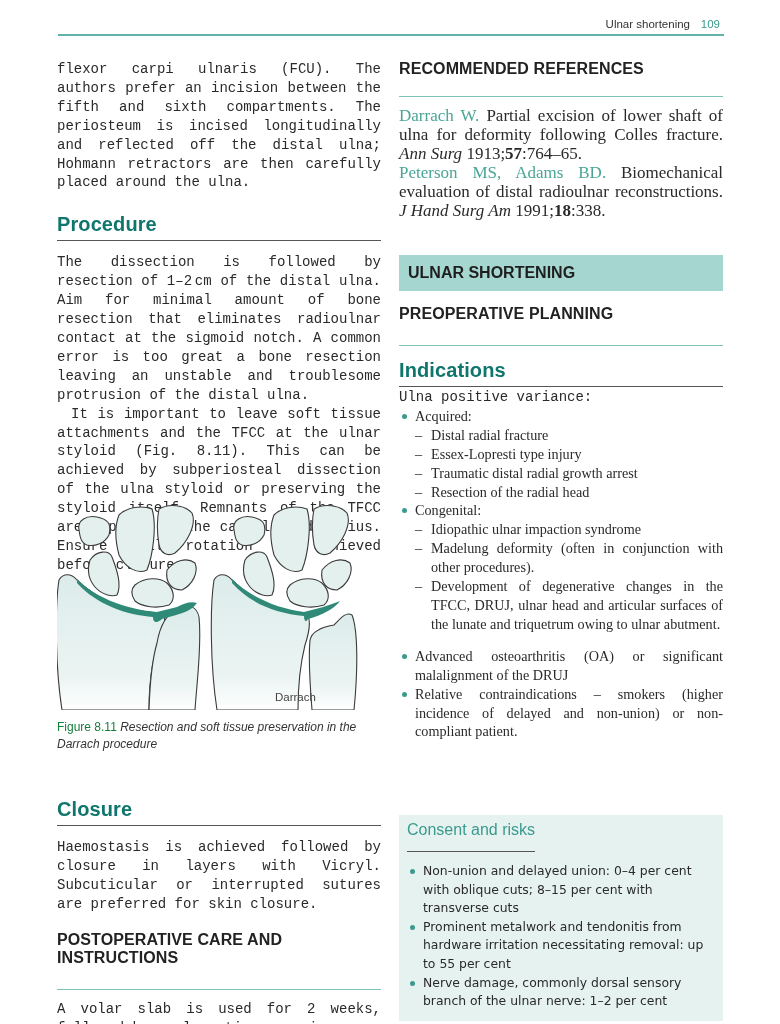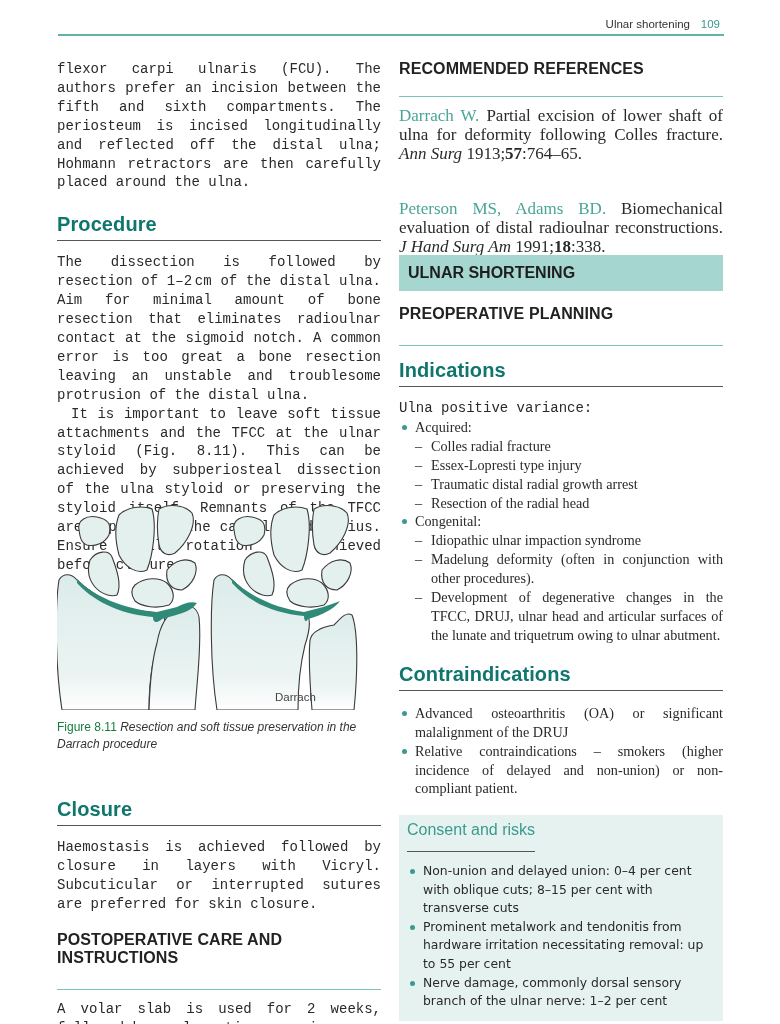--- a/index.html
+++ b/index.html
@@ -1,17 +1,17 @@
 <!DOCTYPE html>
 <html><head>
 <meta charset="utf-8">
 <style>
   html, body { margin: 0; padding: 0; background: #ffffff; }
   body { width: 780px; height: 1024px; position: relative; overflow: hidden; color: #2a2a2a; }
-  .serif { font-family: "Liberation Serif", "DejaVu Serif", serif; margin-top: 36px; }
+  .serif { font-family: "Liberation Serif", "DejaVu Serif", serif; }
   .sans { font-family: "Liberation Sans", "DejaVu Sans", sans-serif; }
 
   
   .run-head { position: absolute; left: 58px; top: 14px; width: 666px; height: 20px; border-bottom: 2px solid #5fb3a8; }
   .run-title { position: absolute; right: 34px; top: 4px; font-size: 11.5px; color: #333; }
   .run-page { position: absolute; right: 4px; top: 4px; font-size: 11.5px; color: #3a9a8e; }
 
   .col { position: absolute; top: 60px; }
   .col-left { left: 57px; width: 324px; }
   .col-right { left: 399px; width: 324px; }
@@ -123,44 +123,43 @@
   </div>
 </div>
 
 <div class="col col-right" style="top:255px;">
   <h2 class="h-band sans">ULNAR SHORTENING</h2>
 
   <h3 class="h-caps sans" style="margin-top:14px;">PREOPERATIVE PLANNING</h3>
 
   <h3 class="h-teal sans" style="margin-top:13px;">Indications</h3>
 
-  <p class="body serif" style="margin-top:12px;">Ulna positive variance:</p>
+  <p class="body serif" style="margin-top:1px;">Ulna positive variance:</p>
   <ul class="bul serif">
     <li>
       <span class="dot"></span>
       <span>Acquired:</span>
       <ul class="dash">
-        <li><span class="dsh">–</span><span>Colles radial fracture</span></li>
+        <li><span class="dsh">–</span><span>Distal radial fracture</span></li>
         <li><span class="dsh">–</span><span>Essex-Lopresti type injury</span></li>
         <li><span class="dsh">–</span><span>Traumatic distal radial growth arrest</span></li>
         <li><span class="dsh">–</span><span>Resection of the radial head</span></li>
       </ul>
     </li>
     <li>
       <span class="dot"></span>
       <span>Congenital:</span>
       <ul class="dash">
         <li><span class="dsh">–</span><span>Idiopathic ulnar impaction syndrome</span></li>
         <li><span class="dsh">–</span><span>Madelung deformity (often in conjunction with other procedures).</span></li>
         <li><span class="dsh">–</span><span>Development of degenerative changes in the TFCC, DRUJ, ulnar head and articular surfaces of the lunate and triquetrum owing to ulnar abutment.</span></li>
       </ul>
     </li>
   </ul>
 
-  <h3 class="h-teal sans" style="margin-top:18px;">Contraindications</h3>
   <ul class="bul serif" style="margin-top:13px;">
     <li><span class="dot"></span><span>Advanced osteoarthritis (OA) or significant malalignment of the DRUJ</span></li>
     <li><span class="dot"></span><span>Relative contraindications – smokers (higher incidence of delayed and non-union) or non-compliant patient.</span></li>
   </ul>
 </div>
 
 <div class="col col-right" style="top:815px;">
   <div class="box">
     <div class="box-h sans">Consent and risks</div>
     <ul class="bul">

